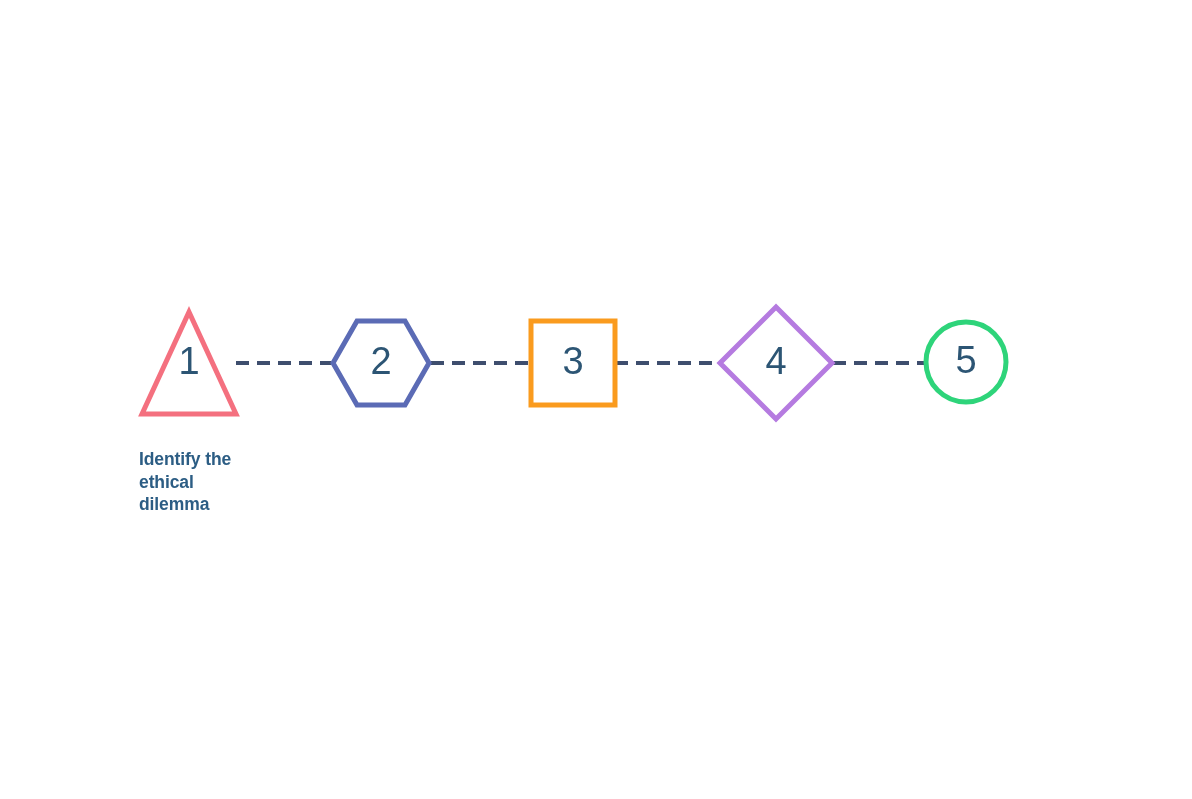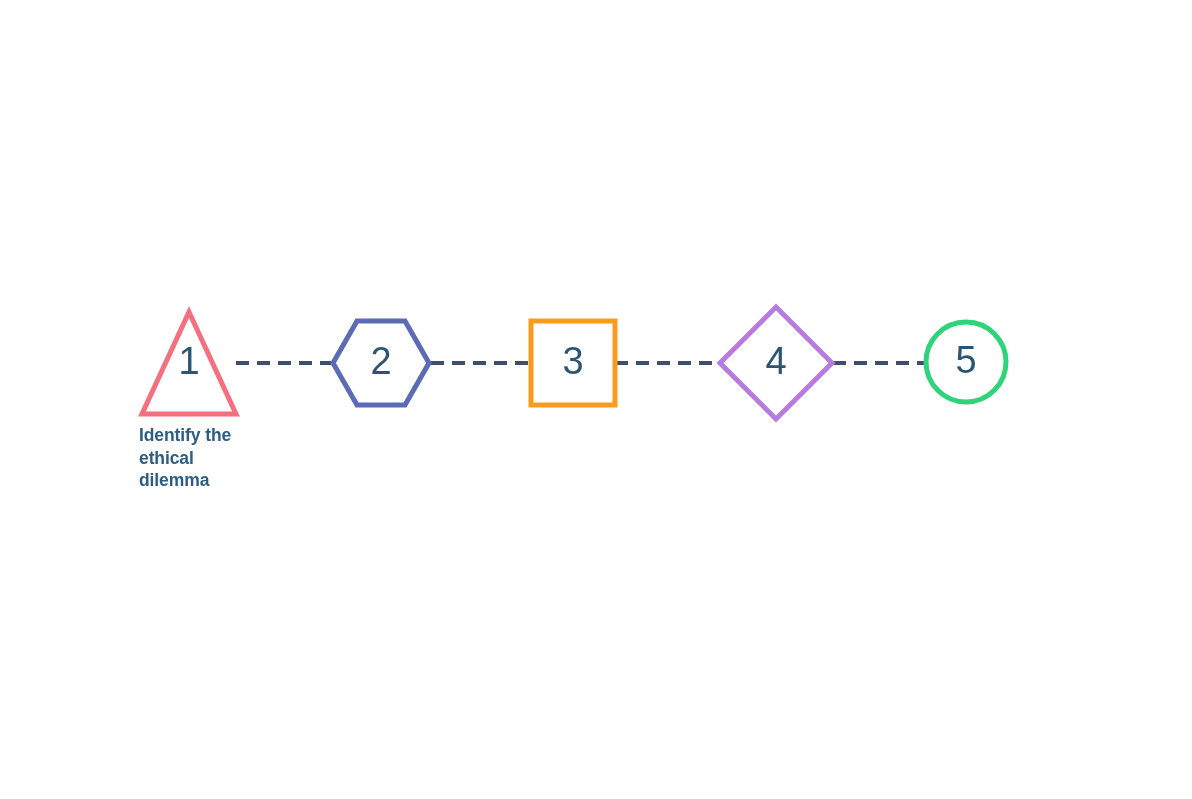--- a/index.html
+++ b/index.html
@@ -35,20 +35,21 @@
 
   .step-caption {
     position: absolute;
     font-family: "Liberation Sans", sans-serif;
     font-size: 17.5px;
     font-weight: 700;
     line-height: 22.5px;
     color: #2C5D84;
     letter-spacing: -0.1px;
     white-space: pre-line;
+    margin-top: 24px;
   }
 
   .shape-outline {
     fill: #ffffff;
     stroke-linejoin: miter;
   }
 
   .connector-line {
     stroke-linecap: butt;
   }

